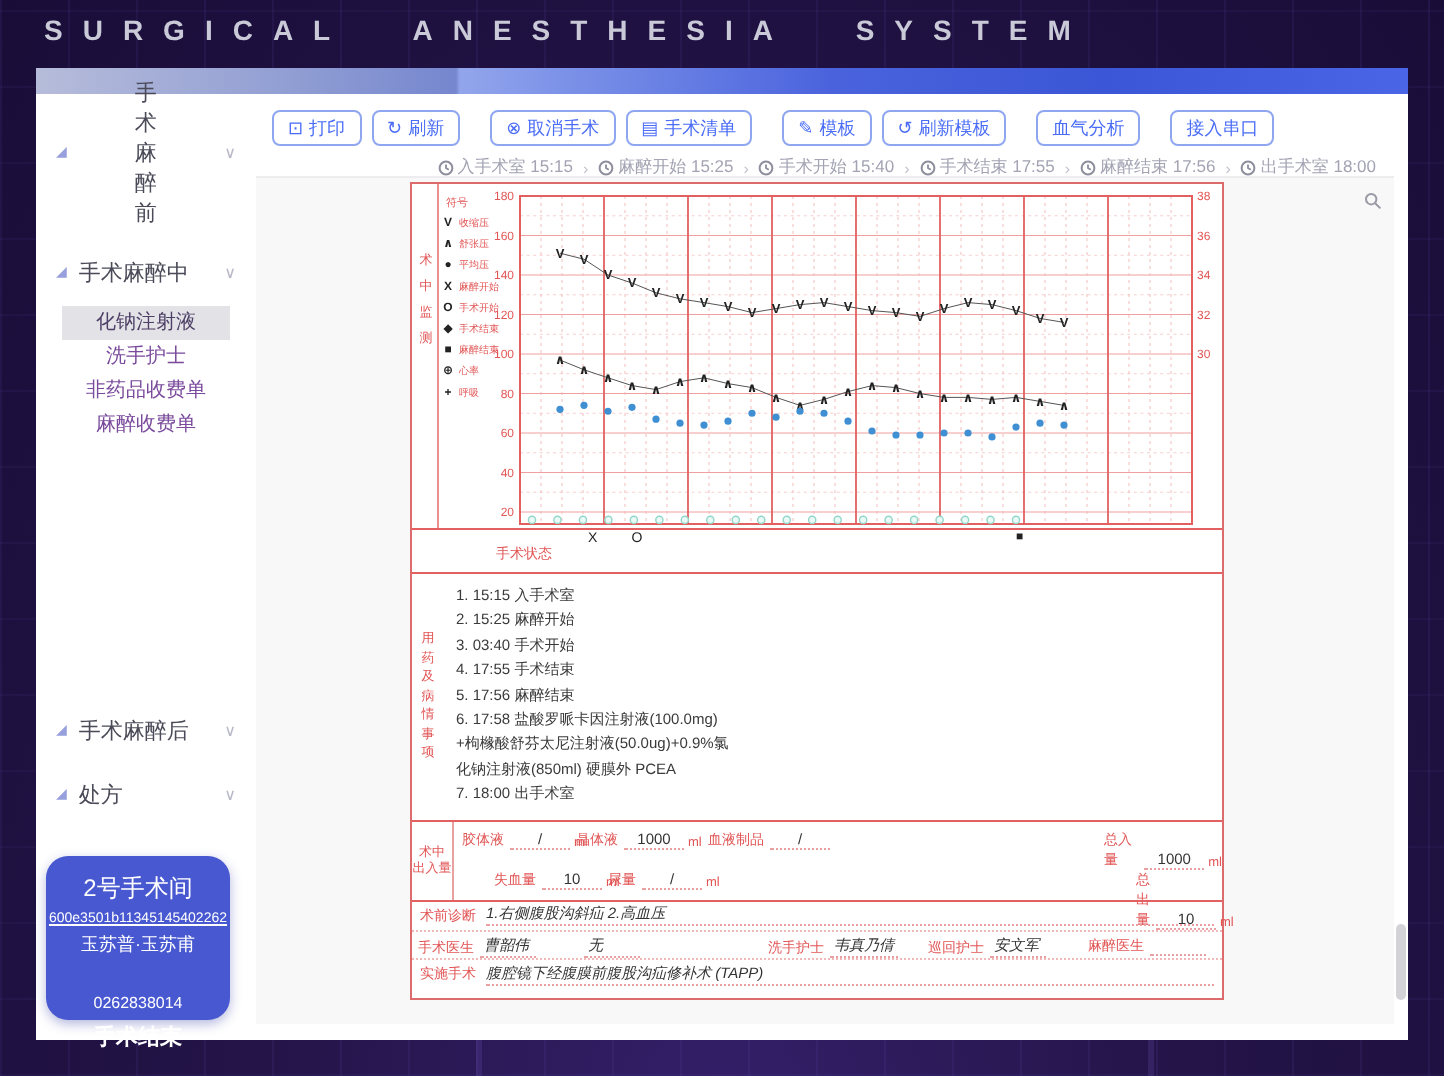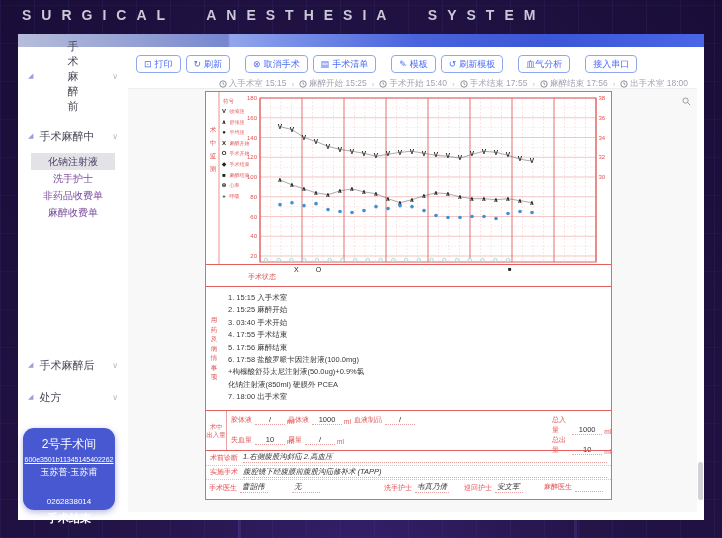--- a/index.html
+++ b/index.html
@@ -73,21 +73,21 @@
   .ev-mark{position:absolute;top:1px;font-size:7px;color:#222;line-height:7px;}
   
   #notes{position:absolute;left:0;top:195px;width:405px;height:123px;}
   #notes-label{position:absolute;left:2px;top:28px;width:12px;text-align:center;font-size:6.5px;color:#e25555;line-height:9.5px;}
   #notes-lines{position:absolute;left:22px;top:5px;right:4px;font-size:7.5px;color:#3a3a3a;line-height:12.4px;}
   
   #fluids{position:absolute;left:0;top:318px;width:405px;height:40px;border-top:1px solid #e26060;box-sizing:border-box;}
   #fluids-label{position:absolute;left:0;top:0;width:20px;height:100%;border-right:1px solid #e8a0a0;
     display:flex;flex-direction:column;align-items:center;justify-content:center;font-size:6.5px;color:#e25555;line-height:8px;}
   .f-row{position:absolute;left:20px;right:0;height:20px;}
-  .f-row.r1{top:0;} .f-row.r2{top:20px;}
+  .f-row.r1{top:0;} .f-row.r2{top:20px;margin-left:16px;}
   .f-field{position:absolute;top:4px;display:flex;align-items:flex-end;font-size:7px;}
   .f-field .lb{color:#e25555;margin-right:3px;}
   .f-field .val{color:#333;font-size:7.5px;min-width:26px;border-bottom:1px dotted #e8a0a0;text-align:center;padding:0 2px;}
   .f-field .un{color:#e25555;margin-left:2px;font-size:6.5px;}
   
   #info{position:absolute;left:0;top:358px;width:405px;height:49px;border-top:1px solid #e26060;box-sizing:border-box;}
   .i-row{position:relative;height:14.5px;display:flex;align-items:center;padding:0 4px;border-bottom:1px dotted #efb9b9;box-sizing:border-box;}
   .i-row:last-child{border-bottom:none;}
   .i-row .lb{color:#e25555;font-size:7px;margin-right:5px;white-space:nowrap;}
   .i-row .val{color:#333;font-size:7.5px;flex:1;border-bottom:1px dotted #e8a0a0;line-height:10px;white-space:nowrap;overflow:hidden;font-style:italic;}
@@ -491,45 +491,45 @@
                     <span class="un">ml</span>
                   </span>
                 </div>
             </div>
 
             <div id="info">
               <div class="i-row">
                 <span class="lb">术前诊断</span>
                 <span class="val">1.右侧腹股沟斜疝 2.高血压</span>
               </div>
+              <div class="i-row" id="staff-row">
+                  <span class="staff-field" style="left:3px">
+                    <span class="lb">手术医生</span>
+                    <span class="val">曹韶伟</span>
+                  </span>
+                  <span class="staff-field" style="left:86px">
+                    <span class="val">无</span>
+                  </span>
+                  <span class="staff-field" style="left:178px">
+                    <span class="lb">洗手护士</span>
+                    <span class="val">韦真乃倩</span>
+                  </span>
+                  <span class="staff-field" style="left:258px">
+                    <span class="lb">巡回护士</span>
+                    <span class="val">安文军</span>
+                  </span>
+                  <span class="staff-field" style="left:338px">
+                    <span class="lb">麻醉医生</span>
+                    <span class="val"> </span>
+                  </span>
+                </div>
               <div class="i-row">
                 <span class="lb">实施手术</span>
                 <span class="val">腹腔镜下经腹膜前腹股沟疝修补术 (TAPP)</span>
               </div>
-              <div class="i-row" id="staff-row">
-                  <span class="staff-field" style="left:3px">
-                    <span class="lb">手术医生</span>
-                    <span class="val">曹韶伟</span>
-                  </span>
-                  <span class="staff-field" style="left:86px">
-                    <span class="val">无</span>
-                  </span>
-                  <span class="staff-field" style="left:178px">
-                    <span class="lb">洗手护士</span>
-                    <span class="val">韦真乃倩</span>
-                  </span>
-                  <span class="staff-field" style="left:258px">
-                    <span class="lb">巡回护士</span>
-                    <span class="val">安文军</span>
-                  </span>
-                  <span class="staff-field" style="left:338px">
-                    <span class="lb">麻醉医生</span>
-                    <span class="val"> </span>
-                  </span>
-                </div>
             </div>
           </div>
         </div>
 
         <div id="vscroll">
           <div id="vthumb"></div>
         </div>
       </div>
 
     </div>

